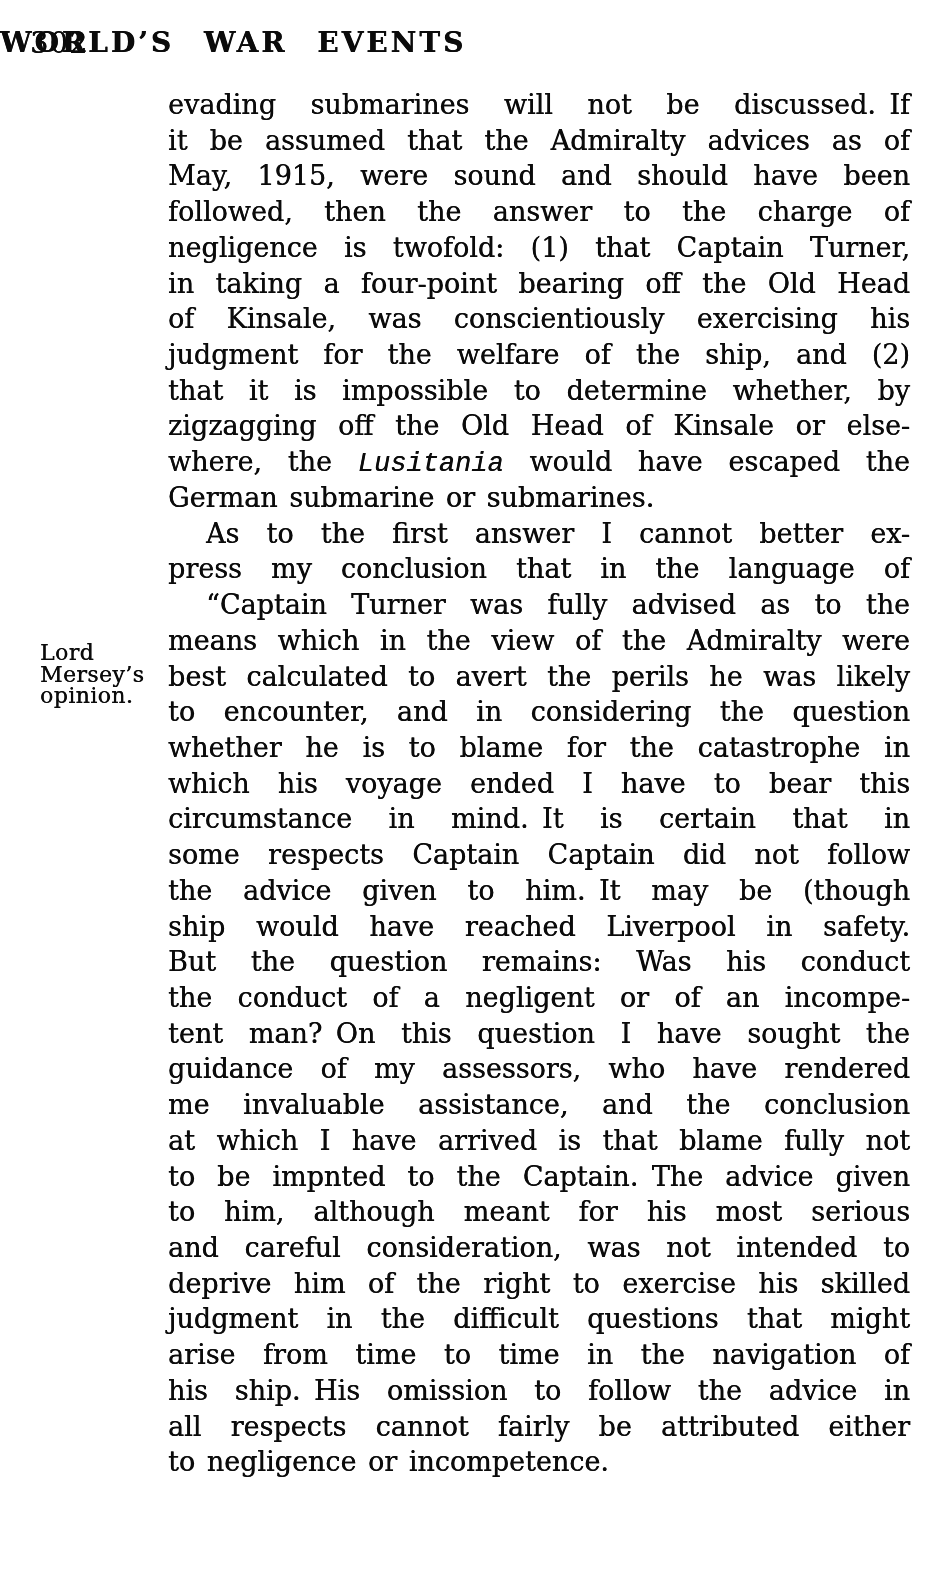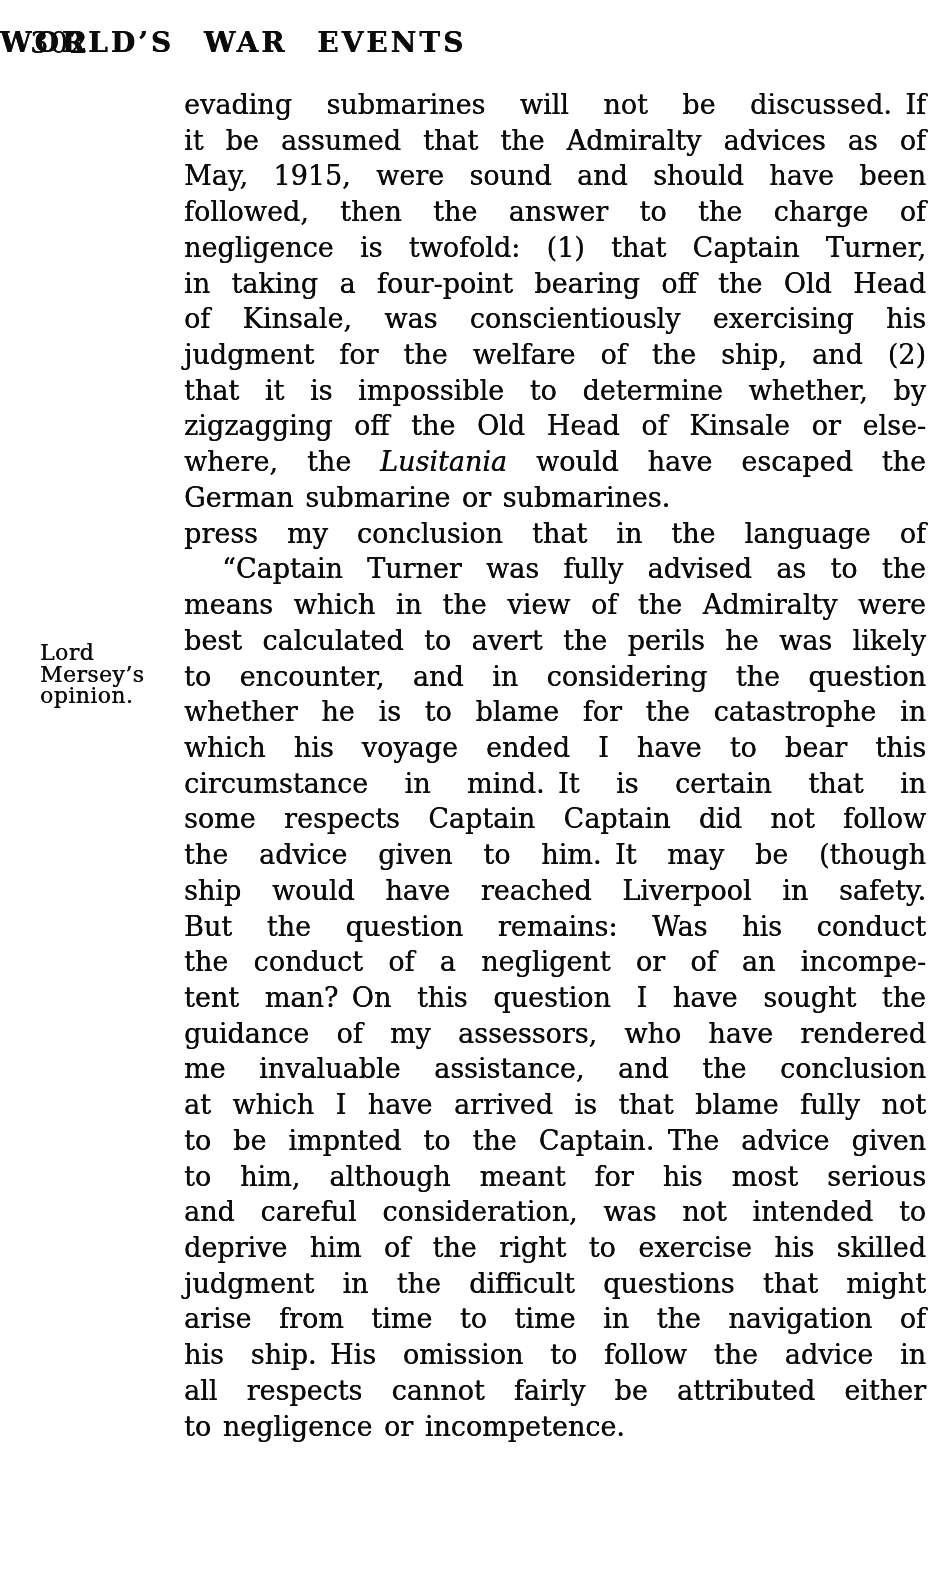--- a/index.html
+++ b/index.html
@@ -42,41 +42,42 @@
     position: absolute;
     left: 40px;
     top: 642px;
     width: 120px;
     font-size: 22px;
     line-height: 21.5px;
     letter-spacing: 0.4px;
   }
   .body-text {
     position: absolute;
-    left: 184px;
+    left: 168px;
     top: 87px;
     width: 742px;
     font-size: 27px;
     line-height: 35.72px;
     word-spacing: 3px;
   }
   .line {
     text-align: justify;
     text-align-last: justify;
     height: 35.72px;
     white-space: nowrap;
   }
   .line.para-end {
     text-align-last: left;
   }
   .line.indent {
     text-indent: 38px;
   }
   .italic {
     font-style: italic;
+    font-family: Liberation Mono, monospace;
   }
 </style>
 </head>
 <body>
 
 <div class="page">
   <div class="page-number ink">302</div>
   <div class="running-title ink">WORLD’S WAR EVENTS</div>
   <div class="margin-note ink">
       <div>Lord</div>
@@ -89,20 +90,21 @@
       <div class="line"><span>May, 1915, were sound and should have been</span></div>
       <div class="line"><span>followed, then the answer to the charge of</span></div>
       <div class="line"><span>negligence is twofold: (1) that Captain Turner,</span></div>
       <div class="line"><span>in taking a four-point bearing off the Old Head</span></div>
       <div class="line"><span>of Kinsale, was conscientiously exercising his</span></div>
       <div class="line"><span>judgment for the welfare of the ship, and (2)</span></div>
       <div class="line"><span>that it is impossible to determine whether, by</span></div>
       <div class="line"><span>zigzagging off the Old Head of Kinsale or else-</span></div>
       <div class="line"><span>where, the </span><span class="italic">Lusitania</span><span> would have escaped the</span></div>
       <div class="line para-end"><span>German submarine or submarines.</span></div>
+      <div class="line indent"><span>As to the first answer I cannot better ex-</span></div>
       <div class="line"><span>press my conclusion that in the language of</span></div>
       <div class="line indent"><span>“Captain Turner was fully advised as to the</span></div>
       <div class="line"><span>means which in the view of the Admiralty were</span></div>
       <div class="line"><span>best calculated to avert the perils he was likely</span></div>
       <div class="line"><span>to encounter, and in considering the question</span></div>
       <div class="line"><span>whether he is to blame for the catastrophe in</span></div>
       <div class="line"><span>which his voyage ended I have to bear this</span></div>
       <div class="line"><span>circumstance in mind. It is certain that in</span></div>
       <div class="line"><span>some respects Captain Captain did not follow</span></div>
       <div class="line"><span>the advice given to him. It may be (though</span></div>

